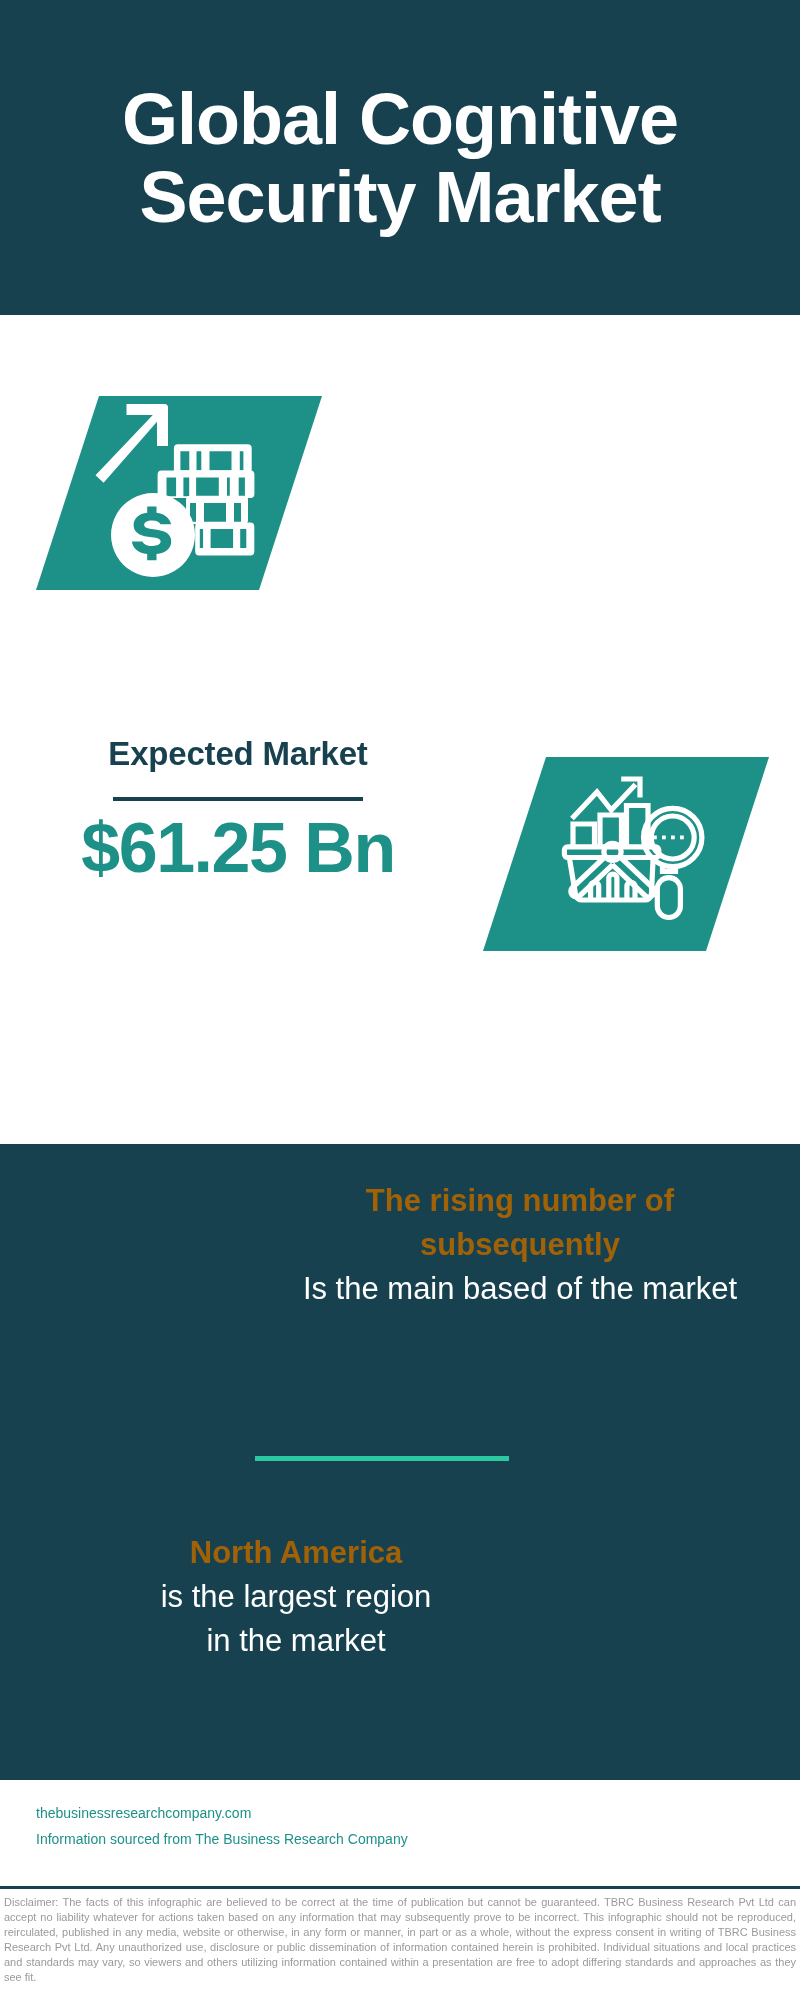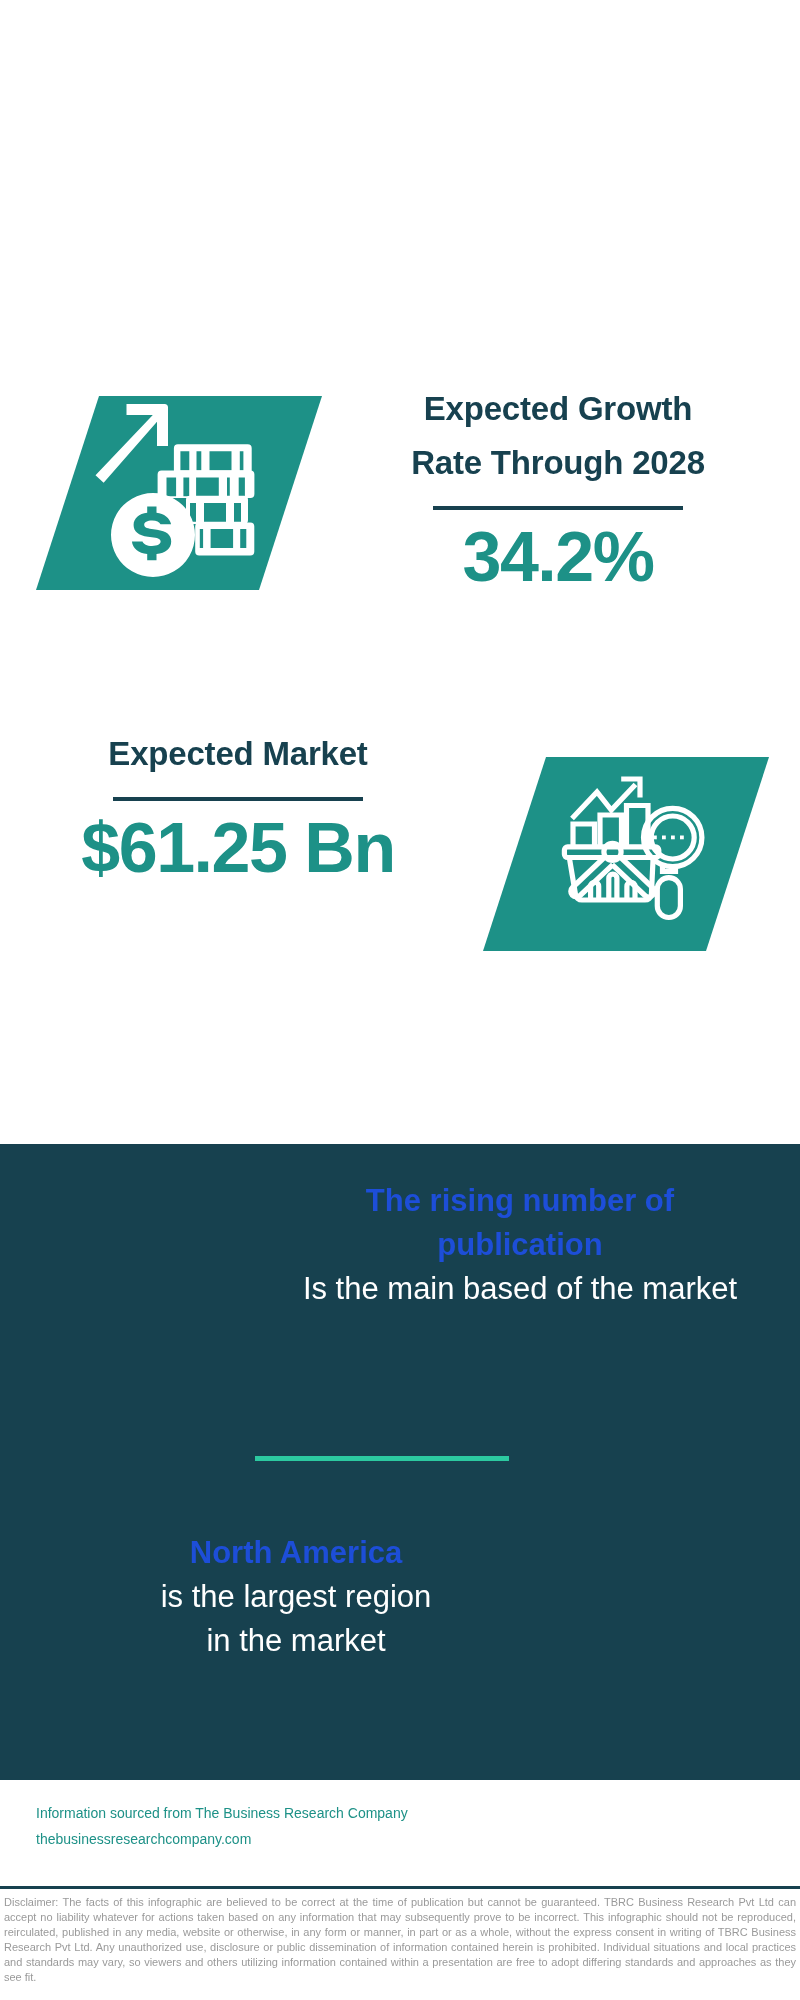--- a/index.html
+++ b/index.html
@@ -30,39 +30,45 @@
   .stat-val{color:#1d9187;font-size:70px;font-weight:bold;line-height:86px;letter-spacing:-1.5px;}
 
   
   .dark{position:absolute;left:0;top:1144px;width:800px;height:636px;background:#17414f;}
   .skyline{position:absolute;left:0;top:1006px;width:800px;height:140px;display:block;}
 
   
   .driver-icon{position:absolute;left:56px;top:1186px;width:190px;height:190px;}
   .driver-text{position:absolute;left:300px;top:1179px;width:440px;text-align:center;
     font-size:31px;line-height:44px;color:#ffffff;}
-  .hl{color:#1d4ed8;font-weight:bold;}
+  .hl{color:#a16207;font-weight:bold;}
   .mid-rule{position:absolute;left:255px;top:1456px;width:254px;height:5px;background:#2cc9a0;}
 
   .region-text{position:absolute;left:46px;top:1531px;width:500px;text-align:center;
     font-size:31px;line-height:44px;color:#ffffff;}
   .map-box{position:absolute;left:548px;top:1502px;width:192px;height:192px;}
 
   
   .src{position:absolute;left:36px;top:1800px;width:440px;color:#1d9187;font-size:14px;line-height:26px;}
   .social{position:absolute;top:1793px;left:478px;display:flex;gap:16px;}
   .divider{position:absolute;left:0;top:1886px;width:800px;height:3px;background:#17414f;}
   .disclaimer{position:absolute;left:4px;top:1895px;width:792px;color:#9a9a9a;font-size:11px;
     line-height:15px;text-align:justify;}
 </style>
 </head>
 <body>
 
 <div class="page">
 
+  <div class="header">
+    <div class="header-title">
+      <span>Global Cognitive</span><br>
+      <span>Security Market</span>
+    </div>
+  </div>
 
   <div class="para p1"></div>
   <div class="ic ic1">
     <svg viewBox="0 0 180 180" width="180" height="180">
       <g fill="#ffffff">
 
         <path d="M36.5 4 h38 a3.5 3.5 0 0 1 3.5 3.5 V46 h-11 V21.8 L13.6 82.8 l-8.1 -7.5 L62.8 15 H36.5 z"></path>
 
         <path d="M71.6 70.5 h88.8 a4 4 0 0 1 4 4 v19.5 a4 4 0 0 1 -4 4 h-88.8 a4 4 0 0 1 -4 -4 v-19.5 a4 4 0 0 1 4 -4 z
                  M76.5 77.6 h9.6 v18.7 h-9.6 z M93.4 77.6 h5.8 v18.7 h-5.8 z M106.1 77.6 h22.7 v18.7 h-22.7 z
@@ -79,28 +85,20 @@
                  M109.8 129.1 h3.3 v18.9 h-3.3 z M120.6 129.1 h22.5 v18.9 h-22.5 z M150.2 129.1 h6.1 v18.9 h-6.1 z" fill-rule="evenodd"></path>
 
         <path d="M63 93 a42 42 0 1 0 0.001 0 z M66.5 106.5 v6.2 c7.6 0.9 13.2 5.1 14.6 11.6 h-10.6
                  c-1.1 -2.2 -3.9 -3.7 -8.3 -3.7 c-5 0 -8 1.7 -8 4.2 c0 2.4 2 3.4 7.5 4.2 l5.3 0.8
                  c9.5 1.4 14.2 5 14.2 11.6 c0 6.8 -5.5 11.6 -14.7 12.6 v6.2 h-9.3 v-6.2
                  c-8.8 -1.1 -14.4 -5.6 -15.3 -12.6 h10.6 c1 2.7 4.3 4.5 9.5 4.5 c5.4 0 8.6 -1.7 8.6 -4.3
                  c0 -2.3 -1.9 -3.4 -7 -4.1 l-5.6 -0.8 c-9.6 -1.4 -14.4 -5.3 -14.4 -11.8
                  c0 -6.6 5.4 -11.3 13.6 -12.2 v-6.2 z" fill-rule="evenodd"></path>
       </g>
     </svg>
-  </div>
-  <div class="stat s1">
-    <div class="stat-head">
-      <span>Expected Growth</span><br>
-      <span>Rate Through 2028</span>
-    </div>
-    <div class="stat-rule"></div>
-    <div class="stat-val">34.2%</div>
   </div>
 
   <div class="para p2"></div>
   <div class="ic ic2">
     <svg viewBox="0 0 170 170" width="170" height="170">
       <g fill="none" stroke="#ffffff" stroke-width="5.2" stroke-linecap="butt" stroke-linejoin="miter">
 
         <path d="M17 53.5 L42 27 L56.3 45 L80.5 19.5"></path>
         <polyline points="66.2,14 85,14 85,32.5"></polyline>
 
@@ -140,34 +138,34 @@
     <div class="stat-rule"></div>
     <div class="stat-val">$61.25 Bn</div>
   </div>
 
   <div class="dark"></div>
   <div class="skyline" id="skyline"></div>
 
   <div class="driver-icon" id="icon3"></div>
   <div class="driver-text">
     <span class="hl">The rising number of</span><br>
-    <span class="hl">publication</span><br>
+    <span class="hl">subsequently</span><br>
     <span>Is the main based of the market</span>
   </div>
 
   <div class="mid-rule"></div>
 
   <div class="region-text">
     <span class="hl">North America</span><br>
     <span>is the largest region</span><br>
     <span>in the market</span>
   </div>
   <div class="map-box" id="map"></div>
 
   <div class="src">
+    <div>thebusinessresearchcompany.com</div>
     <div>Information sourced from The Business Research Company</div>
-    <div>thebusinessresearchcompany.com</div>
   </div>
   <div class="social" id="social"></div>
   <div class="divider"></div>
   <div class="disclaimer">Disclaimer: The facts of this infographic are believed to be correct at the time of publication but cannot be guaranteed. TBRC Business Research Pvt Ltd can accept no liability whatever for actions taken based on any information that may subsequently prove to be incorrect. This infographic should not be reproduced, reirculated, published in any media, website or otherwise, in any form or manner, in part or as a whole, without the express consent in writing of TBRC Business Research Pvt Ltd. Any unauthorized use, disclosure or public dissemination of information contained herein is prohibited. Individual situations and local practices and standards may vary, so viewers and others utilizing information contained within a presentation are free to adopt differing standards and approaches as they see fit.</div>
 
 </div>
 
 </body></html>

